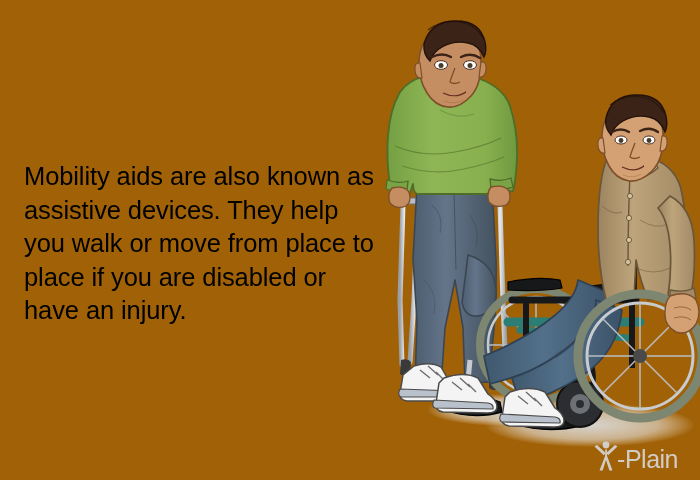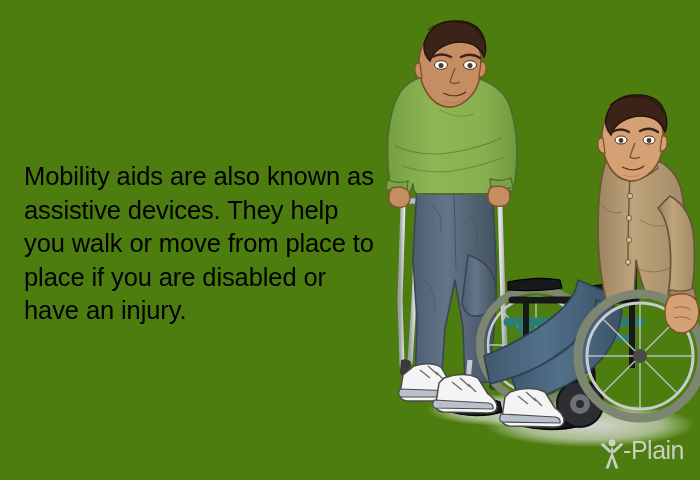--- a/index.html
+++ b/index.html
@@ -5,21 +5,21 @@
 <style>
   html, body {
     margin: 0;
     padding: 0;
     background: #ffffff;
   }
   #page {
     position: relative;
     width: 700px;
     height: 480px;
-    background: #4d7c0f;
+    background: #a16207;
     overflow: hidden;
     font-family: "Liberation Sans", sans-serif;
   }
 
   
   #caption {
     position: absolute;
     left: 24px;
     top: 160px;
     width: 352px;
@@ -36,25 +36,25 @@
     left: 340px;
     top: 0;
     width: 360px;
     height: 480px;
   }
   #art svg { display: block; }
 
   
   #logo {
     position: absolute;
-    right: 16px;
+    right: 22px;
     bottom: 8px;
     height: 34px;
     display: flex;
-    align-items: flex-start;
+    align-items: flex-end;
     opacity: 0.92;
   }
   #logo .logo-mark { display: block; }
   #logo .logo-word {
     font-size: 25px;
     font-weight: 400;
     color: #d6d6d6;
     letter-spacing: -0.5px;
     margin-left: -3px;
     line-height: 1;

